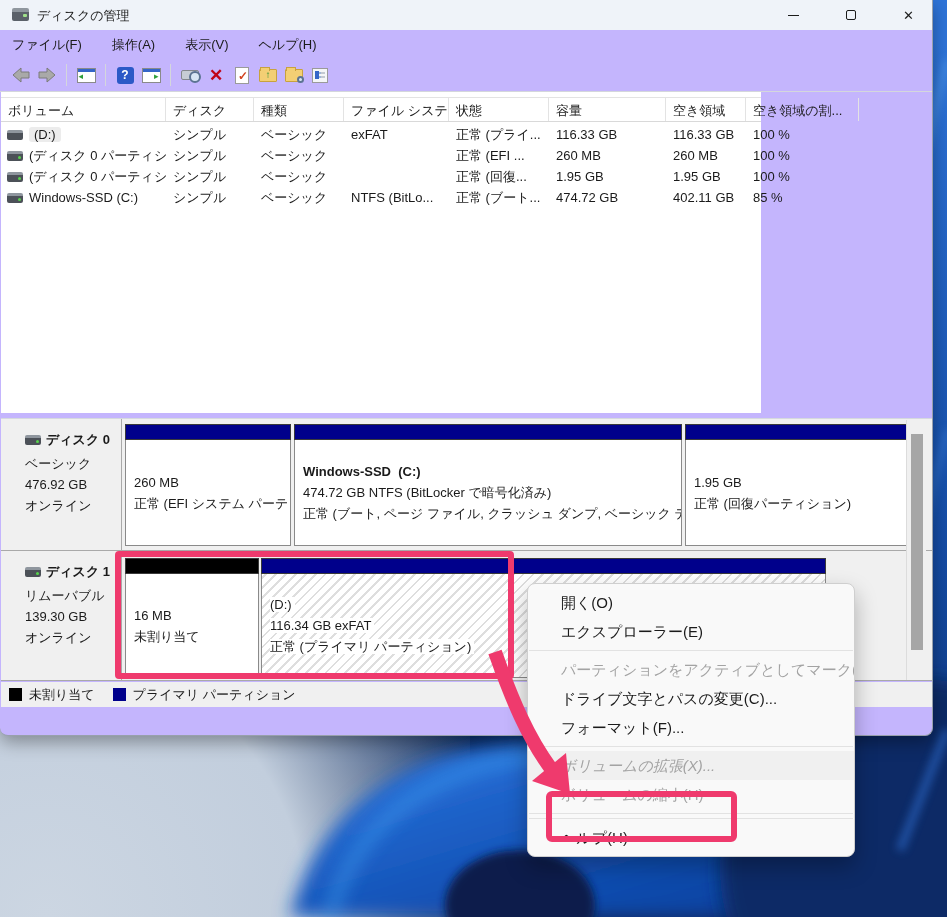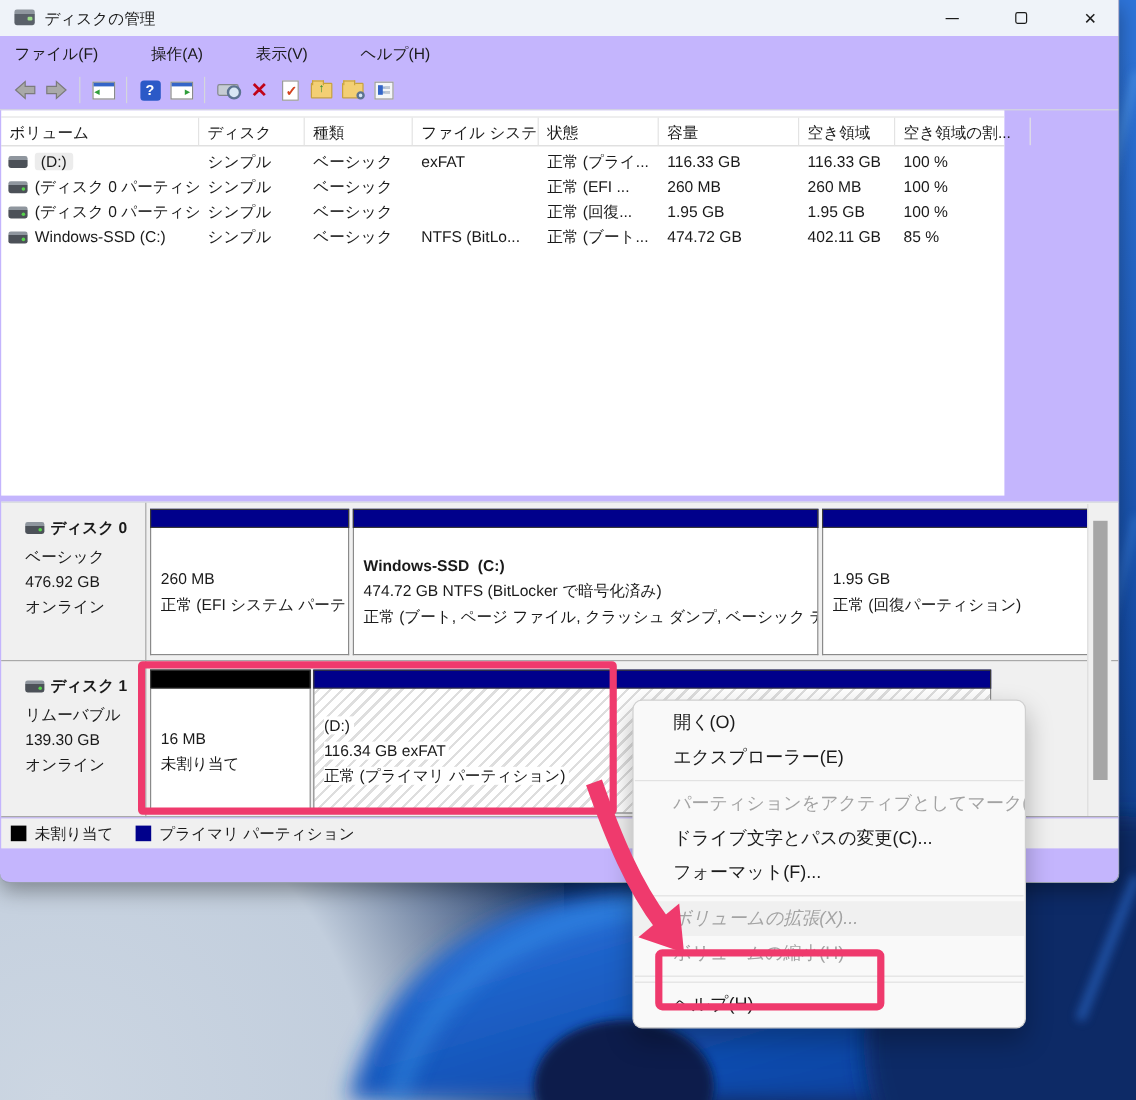--- a/index.html
+++ b/index.html
@@ -22,21 +22,21 @@
     background:#9fe08a; border-radius:1px; }
   .title-text { position:absolute; left:37px; top:7px; font-size:13px; color:#1b1b1b; }
   .wbtn { position:absolute; top:0; height:30px; width:47px; display:flex; align-items:center;
     justify-content:center; color:#1b1b1b; }
   .wbtn.min { left:770px; } .wbtn.max { left:827px; } .wbtn.close { left:884px; width:49px; }
   .glyph-min { width:11px; height:1px; background:#1b1b1b; display:block; }
   .glyph-max { width:10px; height:10px; border:1px solid #1b1b1b; border-radius:2px; display:block; }
   .glyph-close { font-size:13px; line-height:1; }
 
   .menubar { position:absolute; left:0; top:30px; width:100%; height:29px; display:flex;
-    align-items:center; padding-left:12px; gap:44px; font-size:13px; color:#1b1b1b; }
+    align-items:center; padding-left:12px; gap:30px; font-size:13px; color:#1b1b1b; }
 
   .toolbar { position:absolute; left:0; top:59px; width:100%; height:33px; display:flex;
     align-items:center; padding-left:8px; border-bottom:1px solid #d4d7dc; }
   .tsep { width:1px; height:22px; background:#d4d7dc; margin:0 6px; }
   .tbi { width:26px; height:24px; display:flex; align-items:center; justify-content:center;
     position:relative; }
   .arr { display:block; }
   .i-help { width:17px; height:17px; background:#2b59c7; border-radius:3px; color:#fff;
     font-size:12px; font-weight:bold; display:flex; align-items:center; justify-content:center; }
   .winico { width:19px; height:15px; background:#fff; border:1px solid #7e8term08a8a; border:1px solid #8a8a8a; position:relative; }
@@ -57,21 +57,21 @@
     font-size:10px; font-weight:bold; color:#1f8a2e; line-height:1; }
   .i-folder .mag { position:absolute; right:-2px; bottom:-2px; width:7px; height:7px;
     border:2px solid #5c7392; border-radius:50%; background:#d8e6f4; }
   .i-props { width:16px; height:15px; background:#f4f6f8; border:1px solid #9a9a9a;
     display:flex; flex-direction:column; justify-content:center; gap:2px; padding:1px 2px; }
   .i-props i { display:block; height:2px; background:#9fb6d8; position:relative; }
   .i-props i::before { content:""; position:absolute; left:0; top:-1px; width:4px; height:4px; background:#3465c8; }
   .i-props i::after { content:""; position:absolute; left:6px; top:0; right:0; height:2px; background:#c3c9d1; }
 
   
-  .listpane { position:absolute; left:1px; top:92px; width:836px; height:321px; background:#fff; }
+  .listpane { position:absolute; left:1px; top:92px; width:760px; height:321px; background:#fff; }
   .vheader { position:absolute; left:0; top:5px; width:100%; height:25px; display:grid;
     grid-template-columns:165px 88px 90px 105px 100px 117px 80px 113px 1fr;
     border-top:1px solid #e3e3e3; border-bottom:1px solid #d9d9d9; font-size:13px; color:#1a1a1a; }
   .vh { padding:4px 0 0 7px; border-right:1px solid #e3e3e3; white-space:nowrap; overflow:hidden; }
   .vh:last-child { border-right:none; }
   .vrows { position:absolute; left:0; top:32px; width:100%; }
   .vrow { height:21px; display:grid;
     grid-template-columns:165px 88px 90px 105px 100px 117px 80px 113px 1fr;
     font-size:13px; color:#1a1a1a; align-items:center; }
   .vc { padding-left:7px; white-space:nowrap; overflow:hidden; }
@@ -80,21 +80,21 @@
   .disk-ico { width:16px; height:10px; border-radius:2px; flex:0 0 auto;
     background:linear-gradient(#8f969e 0 3px,#4c5158 3px 100%); position:relative; }
   .disk-ico.dot::after { content:""; position:absolute; right:2px; top:5px; width:3px; height:3px;
     background:#57d44c; border-radius:50%; }
 
   
   .graphpane { position:absolute; left:1px; top:418px; width:931px; height:263px;
     background:#f0f0f0; border-top:1px solid #d5d9de; }
   .disk-sep { position:absolute; left:0; width:100%; height:1px; background:#a9a9a9; }
   .vsep { position:absolute; left:120px; top:0; bottom:0; width:1px; background:#a9a9a9; }
-  .disk-label { position:absolute; left:12px; width:120px; font-size:13px; color:#1a1a1a; padding:12px 6px 0 8px; }
+  .disk-label { position:absolute; left:0; width:120px; font-size:13px; color:#1a1a1a; padding:12px 6px 0 24px; }
   .disk-name { display:flex; align-items:center; gap:5px; font-weight:bold; margin-bottom:4px; }
   .disk-sub { line-height:21px; }
   .part { position:absolute; }
   .part-bar { height:16px; border:1px solid #3a3a3a; }
   .part-body { position:absolute; left:0; right:0; top:16px; bottom:0; background:#fff;
     border:1px solid #8a8a8a; border-top:none; display:flex; flex-direction:column;
     justify-content:center; padding-left:8px; font-size:13px; color:#1a1a1a; overflow:hidden; }
   .part-body.hatch { background:repeating-linear-gradient(-45deg,#ffffff 0 5px,#dedede 5px 7px); }
   .pl { line-height:21px; white-space:pre; }
   .pl .plbg { background:transparent; }

